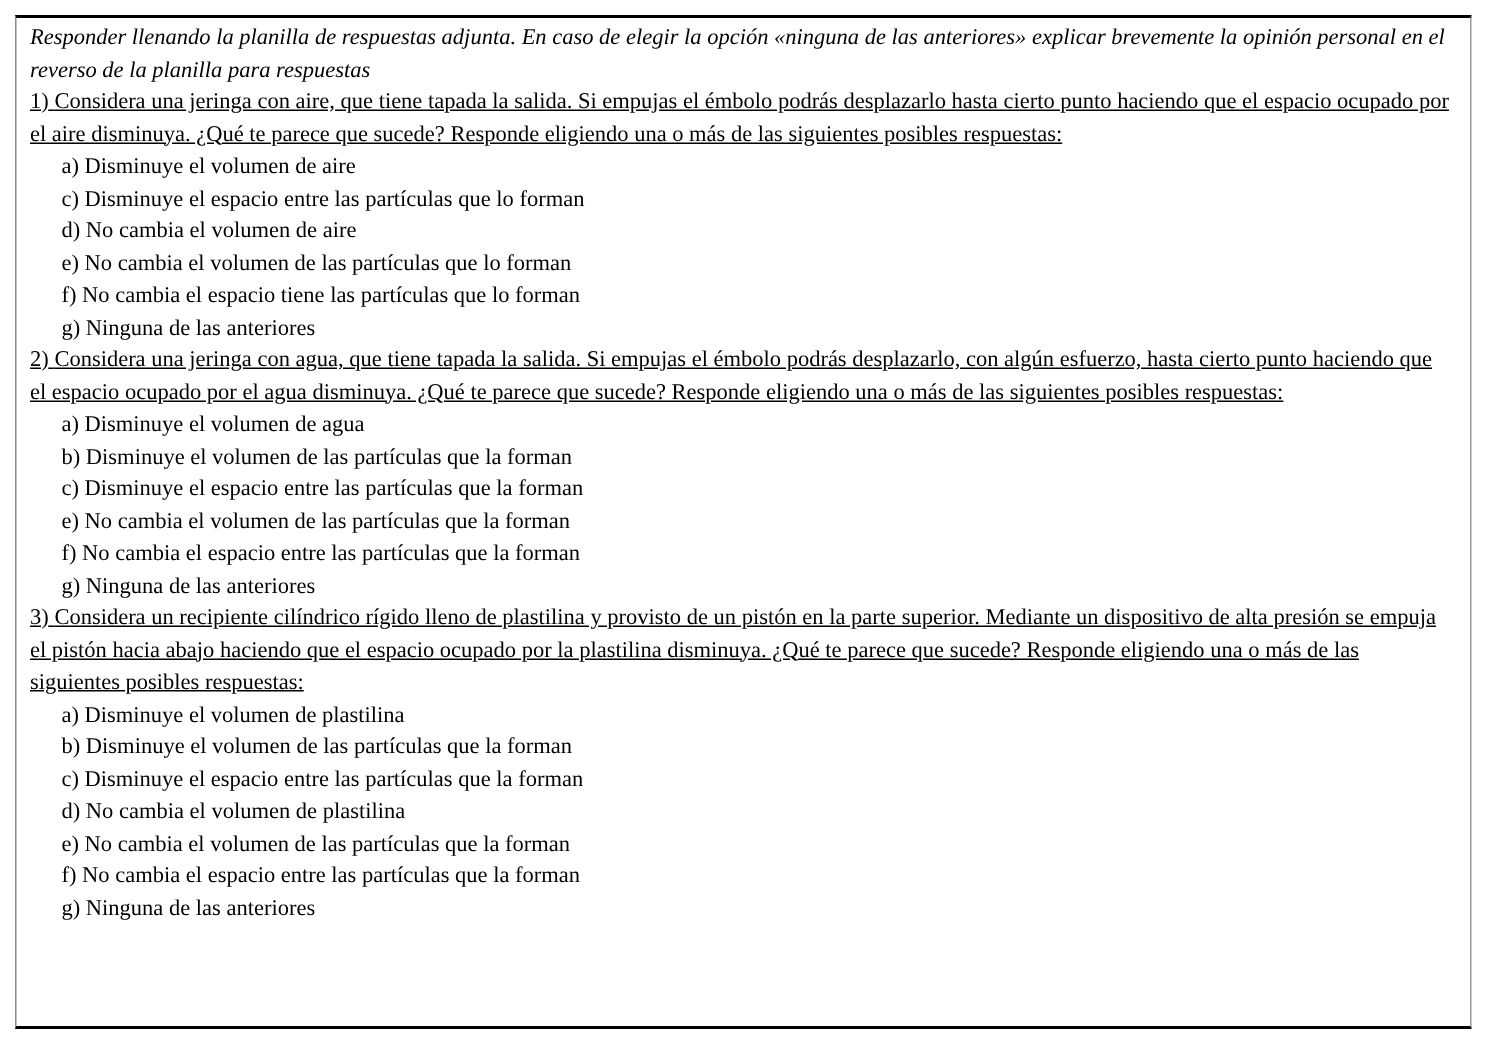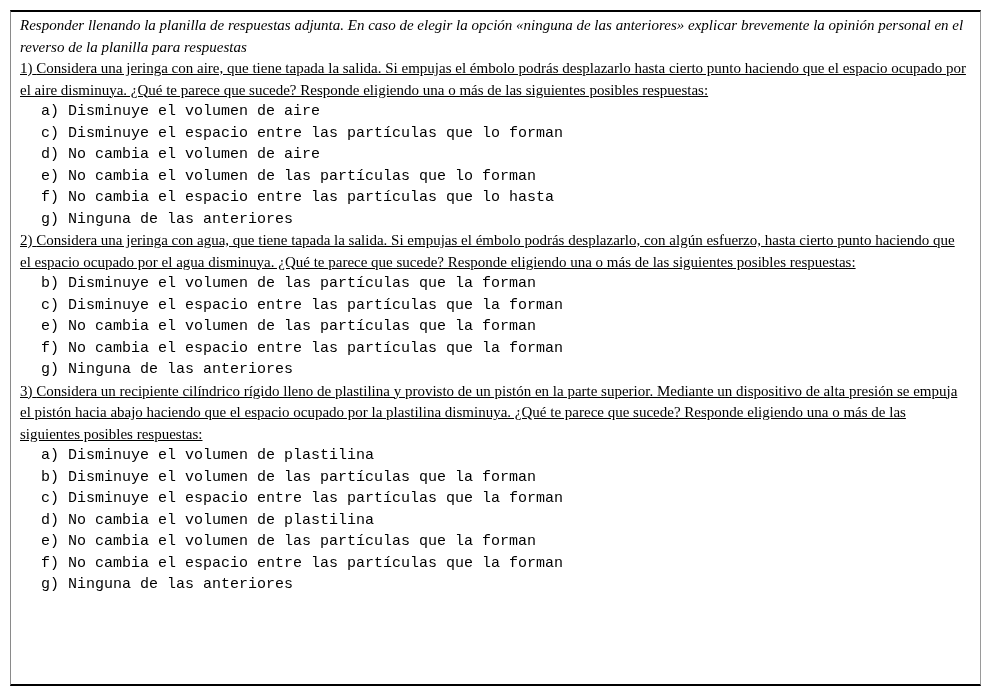--- a/index.html
+++ b/index.html
@@ -31,46 +31,46 @@
     overflow: hidden;
   }
   p { font-size: 15px; line-height: 21.5px; }
   .instructions {
     font-style: italic;
   }
   .q-intro { font-style: normal; text-decoration: underline; }
   .option {
     margin-left: 21px;
     font-style: normal;
-    font-family: Liberation Mono, monospace;
   }
 </style>
 </head>
 <body>
 
 <div class="page">
   <div class="doc-frame">
 
     <p class="instructions">Responder llenando la planilla de respuestas adjunta. En caso de elegir la opción «ninguna de las anteriores» explicar brevemente la opinión personal en el reverso de la planilla para respuestas</p>
 
     <div class="question">
       <p class="q-intro"><span>1)</span> <span>Considera una jeringa con aire, que tiene tapada la salida. Si empujas el émbolo podrás desplazarlo hasta cierto punto haciendo que el espacio ocupado por el aire disminuya. ¿Qué te parece que sucede? Responde eligiendo una o más de las siguientes posibles respuestas:</span></p>
       <div class="options">
         <p class="option">a) Disminuye el volumen de aire</p>
         <p class="option">c) Disminuye el espacio entre las partículas que lo forman</p>
         <p class="option">d) No cambia el volumen de aire</p>
         <p class="option">e) No cambia el volumen de las partículas que lo forman</p>
-        <p class="option">f) No cambia el espacio entre las partículas que lo hasta</p>
+        <p class="option">f) No cambia el espacio tiene las partículas que lo forman</p>
         <p class="option">g) Ninguna de las anteriores</p>
       </div>
     </div>
 
     <div class="question">
       <p class="q-intro"><span>2)</span> <span>Considera una jeringa con agua, que tiene tapada la salida. Si empujas el émbolo podrás desplazarlo, con algún esfuerzo, hasta cierto punto haciendo que el espacio ocupado por el agua disminuya. ¿Qué te parece que sucede? Responde eligiendo una o más de las siguientes posibles respuestas:</span></p>
       <div class="options">
+        <p class="option">a) Disminuye el volumen de agua</p>
         <p class="option">b) Disminuye el volumen de las partículas que la forman</p>
         <p class="option">c) Disminuye el espacio entre las partículas que la forman</p>
         <p class="option">e) No cambia el volumen de las partículas que la forman</p>
         <p class="option">f) No cambia el espacio entre las partículas que la forman</p>
         <p class="option">g) Ninguna de las anteriores</p>
       </div>
     </div>
 
     <div class="question">
       <p class="q-intro"><span>3)</span> <span>Considera un recipiente cilíndrico rígido lleno de plastilina y provisto de un pistón en la parte superior. Mediante un dispositivo de alta presión se empuja el pistón hacia abajo haciendo que el espacio ocupado por la plastilina disminuya. ¿Qué te parece que sucede? Responde eligiendo una o más de las siguientes posibles respuestas:</span></p>

